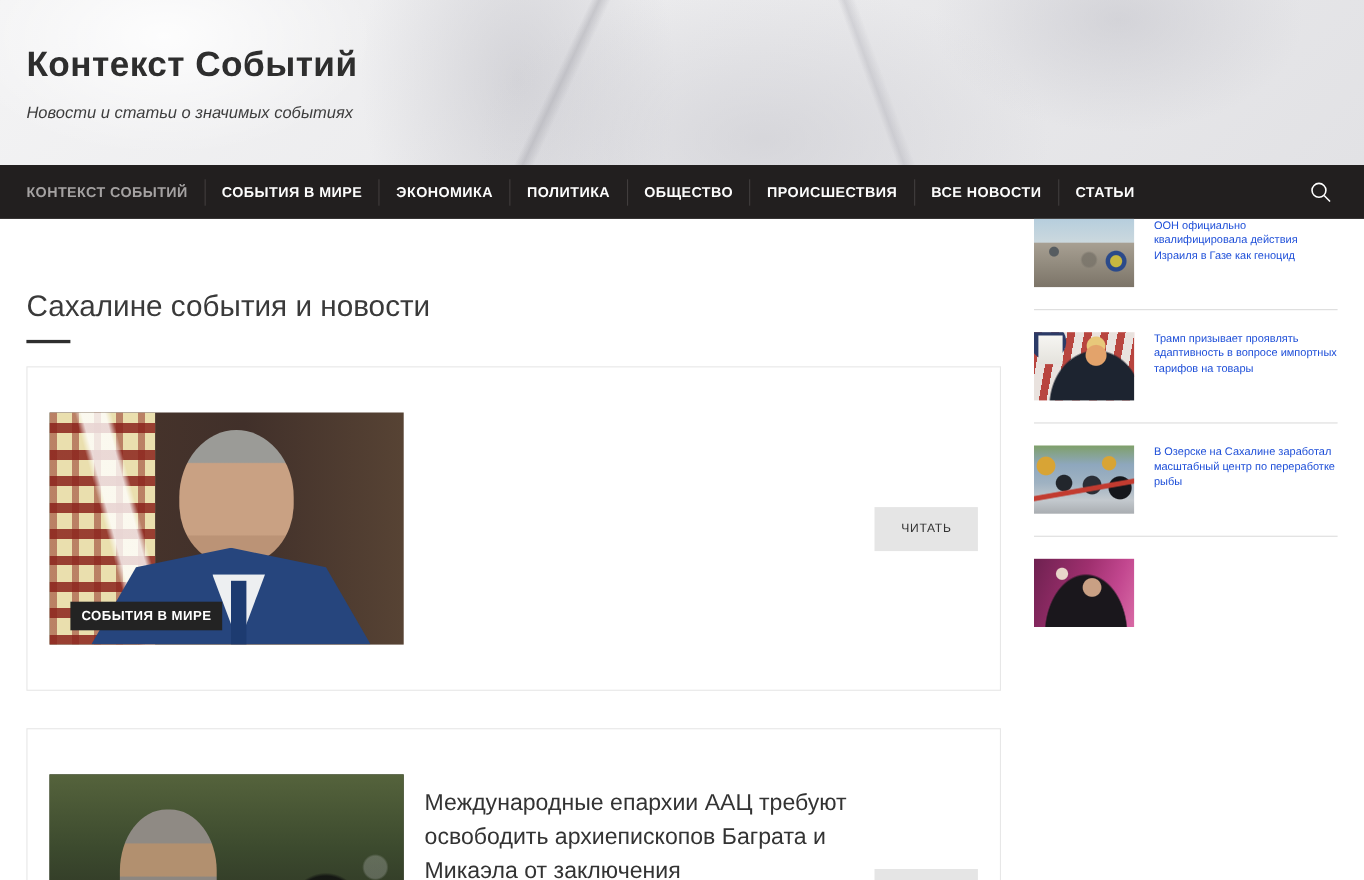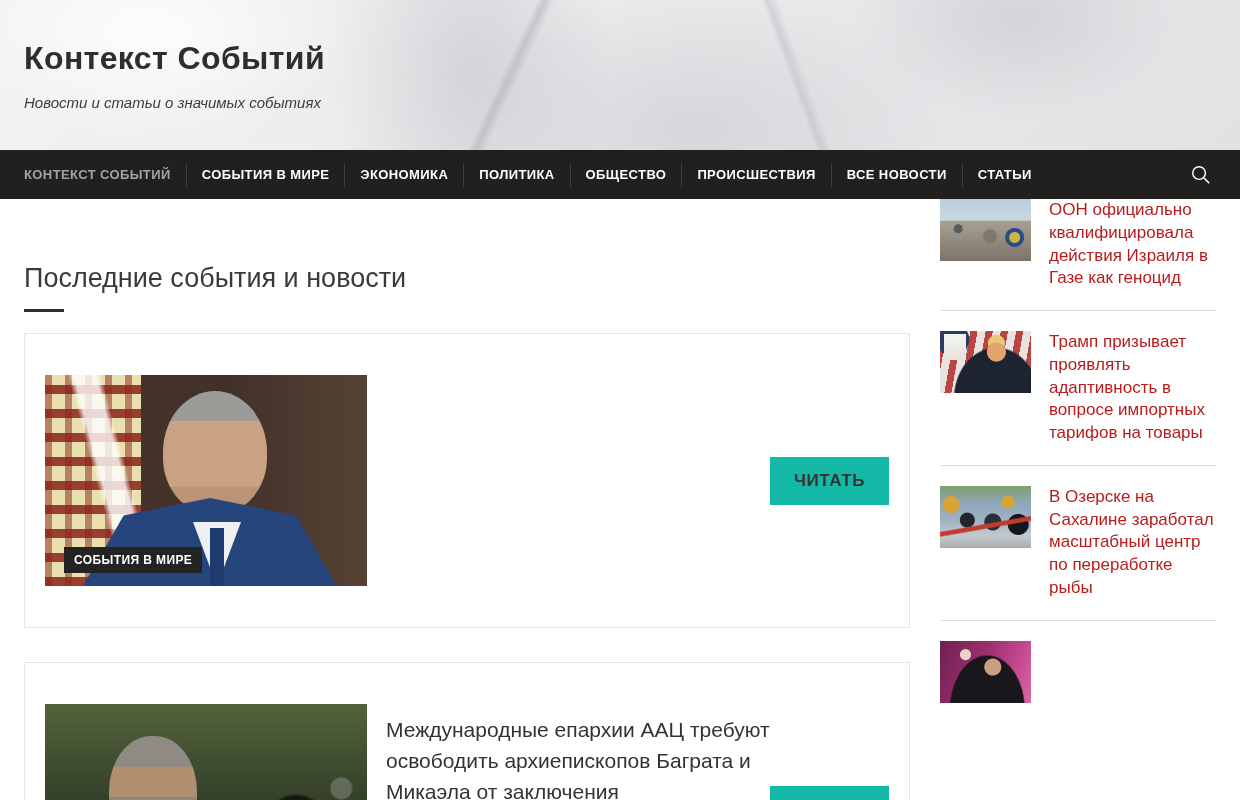--- a/index.html
+++ b/index.html
@@ -48,21 +48,21 @@
     display:flex; margin-bottom:34px;
   }
   .art-thumb{
     position:relative; width:322px; height:211px; flex-shrink:0; overflow:hidden; cursor:pointer;
   }
   .art-body{ margin-left:19px; width:400px; padding-top:10px; }
   .art-title{ font-size:21px; font-weight:normal; color:#333; line-height:1.48; cursor:pointer; }
   .art-excerpt{ margin-top:11px; font-size:15px; color:#4e4e4e; line-height:1.45; }
   .art-action{ flex:1; display:flex; align-items:center; justify-content:flex-end; }
   .read-btn{
-    display:inline-block; background:#14b8a6; color:#333; font-size:17px; font-weight:bold;
+    display:inline-block; background:#e5e5e5; color:#333; font-size:11px; font-weight:normal;
     letter-spacing:.6px; padding:14px 24px; text-decoration:none; cursor:pointer; white-space:nowrap;
   }
   .category-badge{
     position:absolute; left:19px; bottom:13px; background:#232323; color:#fff;
     font-size:12px; font-weight:bold; letter-spacing:.4px; padding:6px 10px; cursor:pointer;
   }
 
   
   .art1{ background:linear-gradient(90deg,#4a362c 0%,#41302a 55%,#574334 100%); }
   .art1 .flag{
@@ -104,21 +104,21 @@
     border-radius:48% 48% 42% 42%;
     background:linear-gradient(180deg,#8f8a84 0 26%, #b2906f 27% 52%, #8d8781 53%);
   }
 
   
   .sidebar{ width:276px; }
   .sidebar-heading{ margin-top:46px; font-size:20px; font-weight:normal; color:#333; margin-bottom:31px; }
   .side-item{ display:flex; padding-bottom:20px; border-bottom:1px solid #dcdcdc; margin-bottom:20px; }
   .side-item:last-child{ border-bottom:none; margin-bottom:0; }
   .side-thumb{ width:91px; height:62px; flex-shrink:0; margin-right:18px; cursor:pointer; }
-  .side-title{ font-size:17px; color:#b91c1c; line-height:1.34; cursor:pointer; }
+  .side-title{ font-size:10px; color:#1d4ed8; line-height:1.34; cursor:pointer; }
 
   .t1{ background:
     radial-gradient(circle at 20% 48%, #565c60 0 4px, transparent 5px),
     radial-gradient(circle at 82% 62%, #c8b840 0 5px, #2b4a8a 6px 9px, transparent 10px),
     radial-gradient(circle at 55% 60%, rgba(120,115,105,.8) 0 6px, transparent 8px),
     linear-gradient(180deg,#b6cedd 0%, #cbd8de 34%, #a79f92 36%, #918a7d 68%, #7c7468 100%); }
   .t2{ background:
     linear-gradient(#f6f5f2,#e4e2dc) 6% 8% / 22px 26px no-repeat,
     radial-gradient(circle at 62% 34%, #e3a36b 0 9px, transparent 10px),
     radial-gradient(circle at 62% 20%, #e8c87a 0 8px, transparent 9px),
@@ -162,21 +162,21 @@
     <svg width="23" height="23" viewBox="0 0 24 24" fill="none">
       <circle cx="10.5" cy="10.5" r="6.6" stroke="#ffffff" stroke-width="1.5"></circle>
       <line x1="15.4" y1="15.4" x2="21" y2="21" stroke="#ffffff" stroke-width="1.5"></line>
     </svg>
   </span>
 </nav>
 
 <div class="content">
 
   <main class="main-col">
-    <h2 class="section-heading">Последние события и новости</h2>
+    <h2 class="section-heading">Сахалине события и новости</h2>
     <div class="heading-line"></div>
 
     <article class="card">
       <div class="art-thumb art1">
         <span class="flag"></span>
         <span class="head"></span>
         <span class="suit"></span>
         <span class="shirt"></span>
         <span class="tie"></span>
         <span class="category-badge">СОБЫТИЯ В МИРЕ</span>

